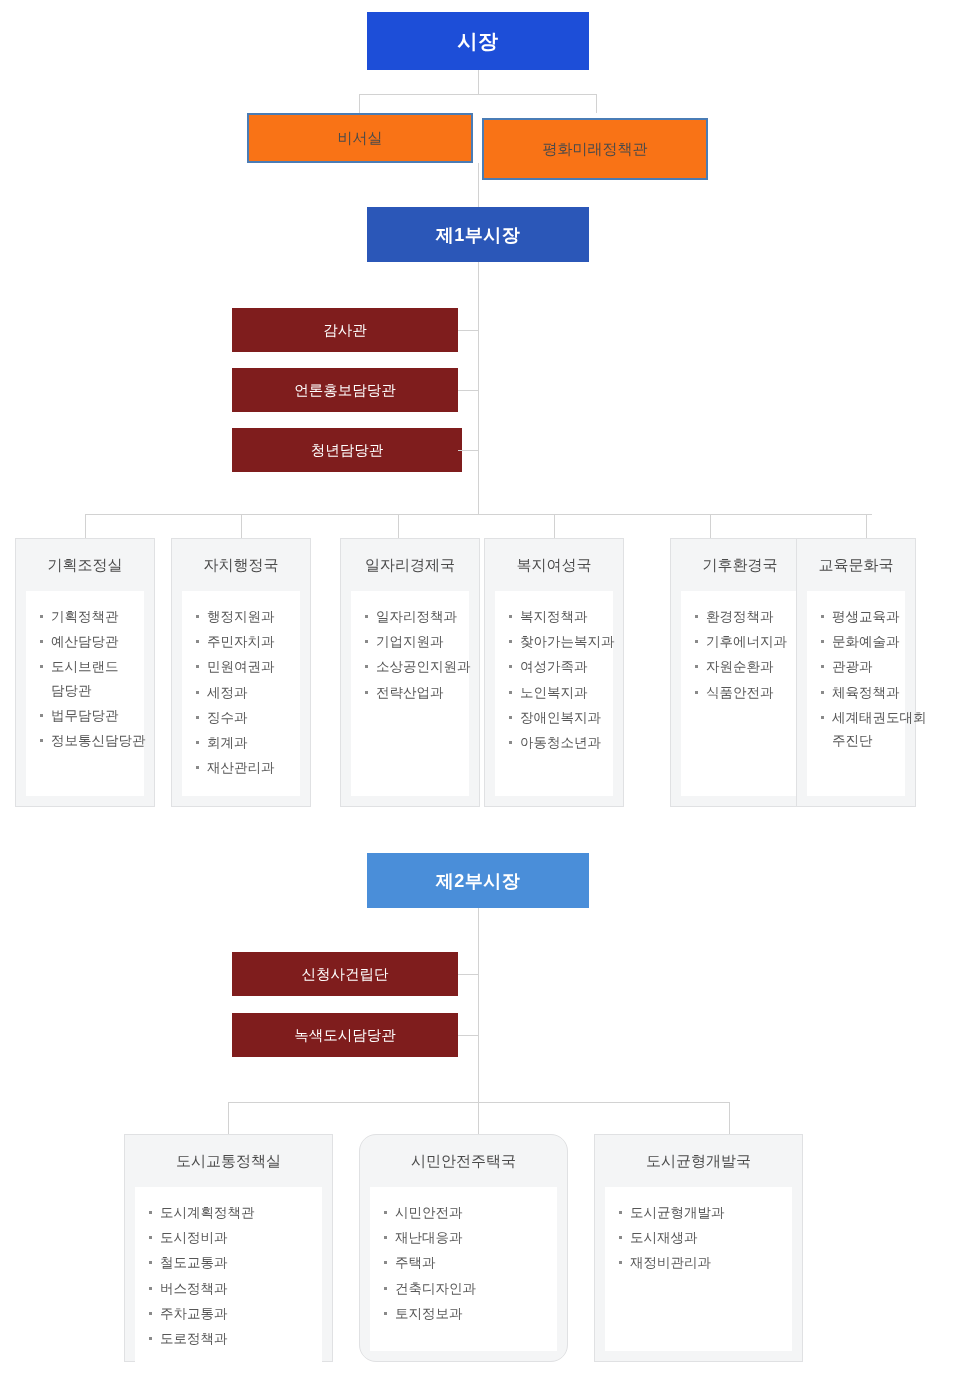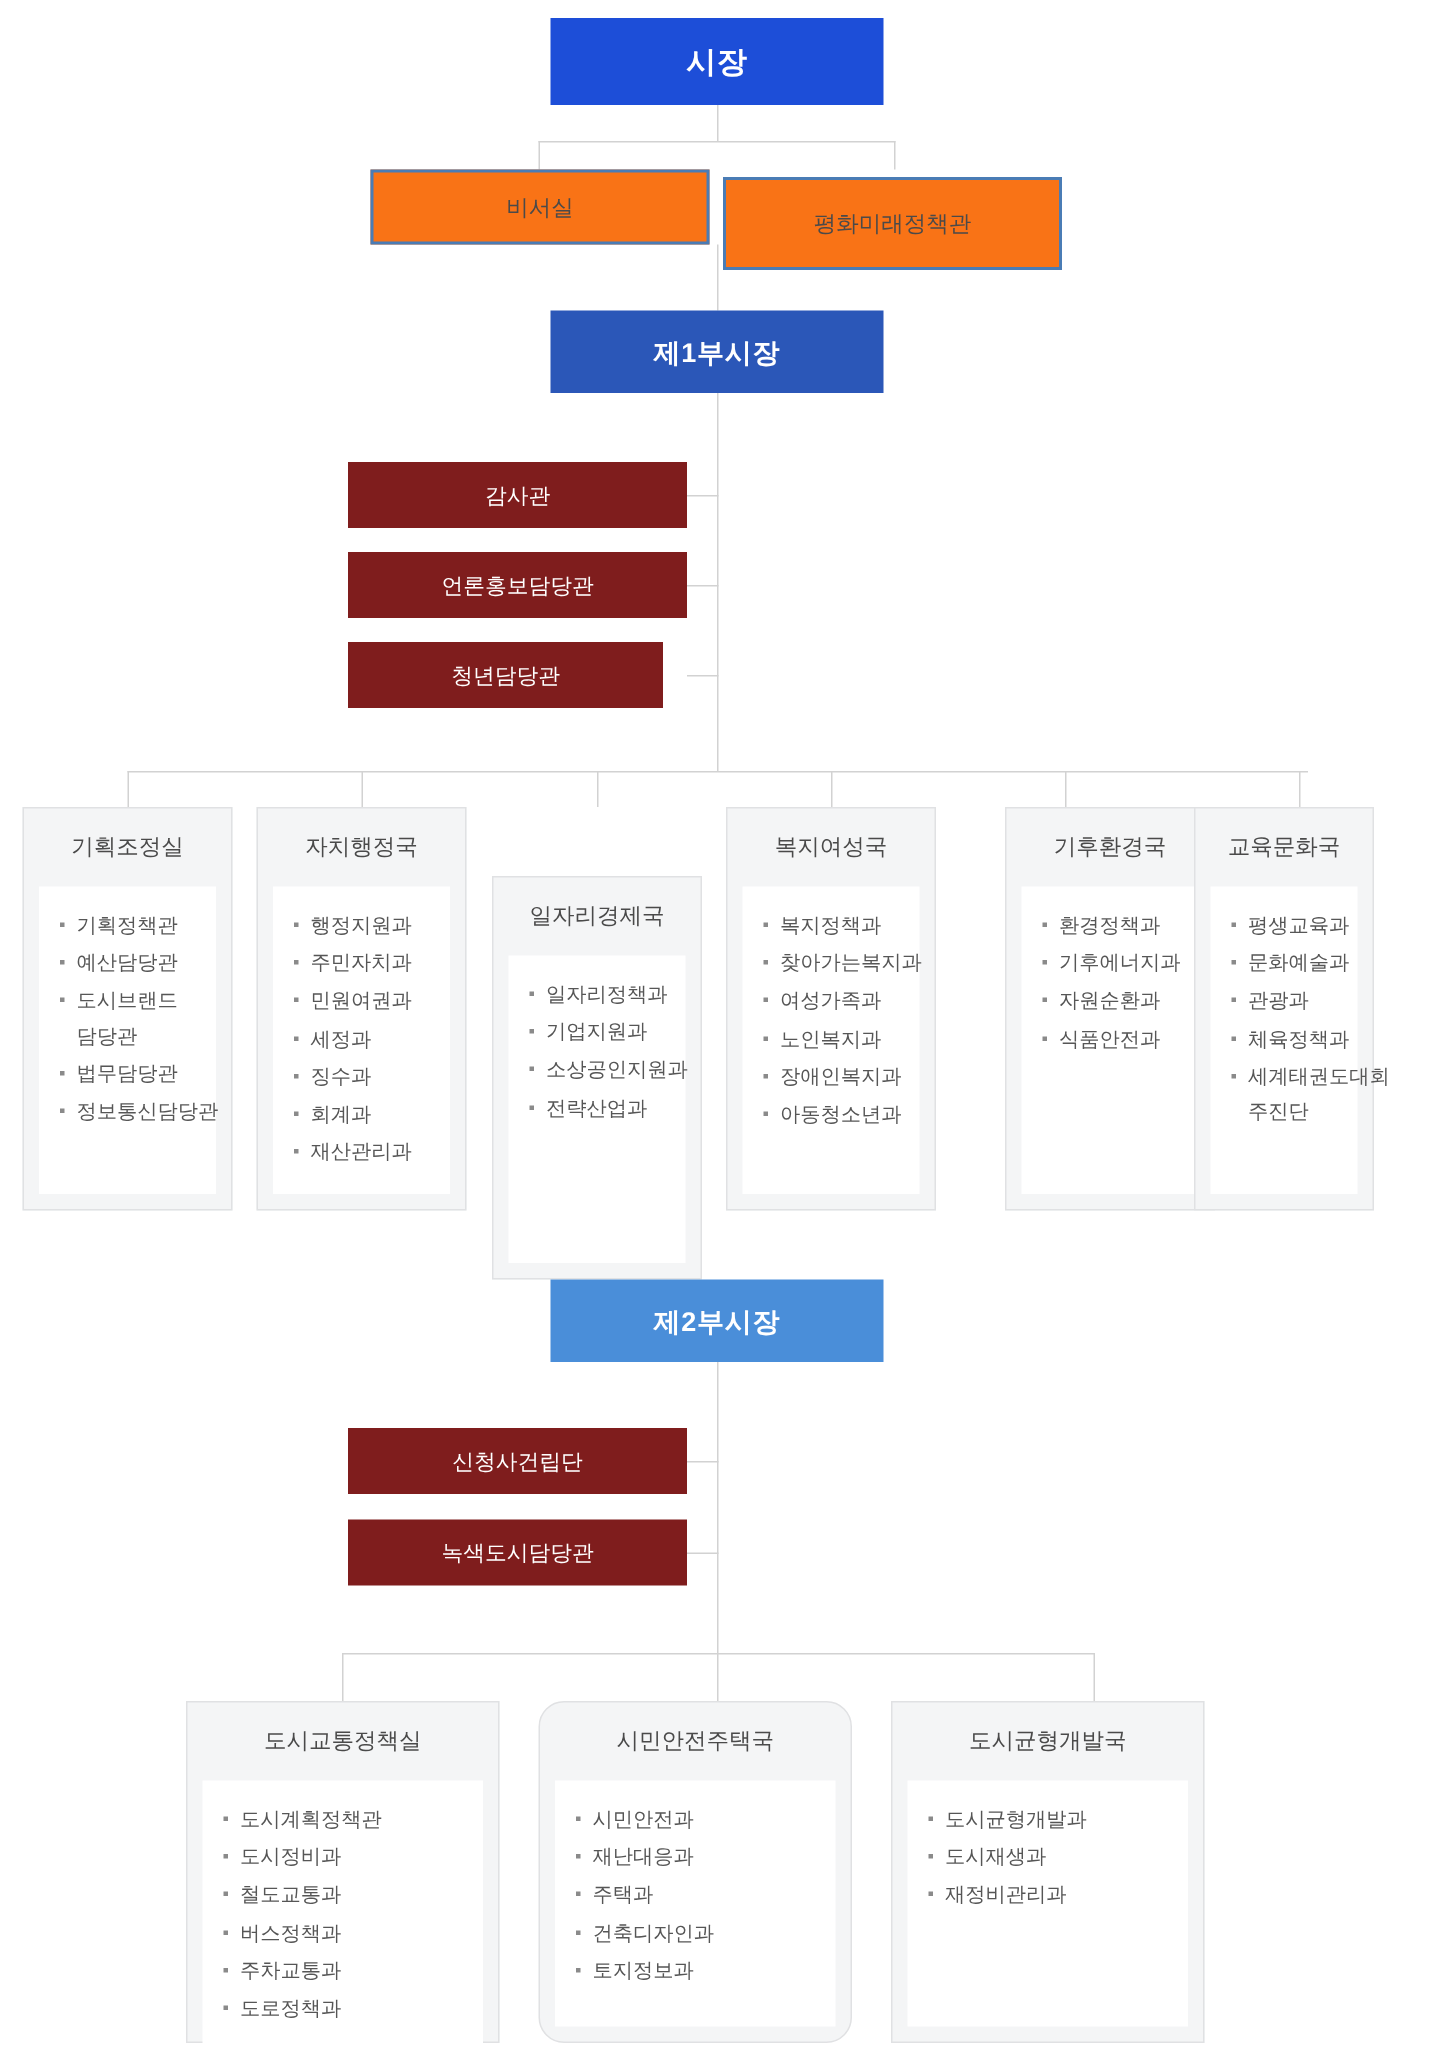--- a/index.html
+++ b/index.html
@@ -147,21 +147,21 @@
   <div class="node node-vice1" style="left:367px; top:207px; width:222px; height:55px;">제1부시장</div>
 
   <div class="conn v" style="left:478px; top:262px; height:252px;"></div>
 
   <div class="node node-staff" style="left:232px; top:308px; width:226px; height:44px;">감사관</div>
   <div class="conn h" style="left:458px; top:330px; width:21px;"></div>
 
   <div class="node node-staff" style="left:232px; top:368px; width:226px; height:44px;">언론홍보담당관</div>
   <div class="conn h" style="left:458px; top:390px; width:21px;"></div>
 
-  <div class="node node-staff" style="left:232px; top:428px; width:210px; height:44px;text-align:right;">청년담당관</div>
+  <div class="node node-staff" style="left:232px; top:428px; width:230px; height:44px;text-align:right;">청년담당관</div>
   <div class="conn h" style="left:458px; top:450px; width:21px;"></div>
 
   <div class="conn h" style="left:85px; top:514px; width:787px;"></div>
   <div class="conn v" style="left:85px;  top:514px; height:24px;"></div>
   <div class="conn v" style="left:241px; top:514px; height:24px;"></div>
   <div class="conn v" style="left:398px; top:514px; height:24px;"></div>
   <div class="conn v" style="left:554px; top:514px; height:24px;"></div>
   <div class="conn v" style="left:710px; top:514px; height:24px;"></div>
   <div class="conn v" style="left:866px; top:514px; height:24px;"></div>
 
@@ -186,21 +186,21 @@
         <li>주민자치과</li>
         <li>민원여권과</li>
         <li>세정과</li>
         <li>징수과</li>
         <li>회계과</li>
         <li>재산관리과</li>
       </ul>
     </div>
   </div>
 
-  <div class="dept-card" style="left:328px; top:538px; width:140px; height:269px;margin-top:46px;">
+  <div class="dept-card" style="left:340px; top:538px; width:140px; height:269px;">
     <div class="dept-title">일자리경제국</div>
     <div class="dept-body">
       <ul class="dept-list">
         <li>일자리정책과</li>
         <li>기업지원과</li>
         <li>소상공인지원과</li>
         <li>전략산업과</li>
       </ul>
     </div>
   </div>

